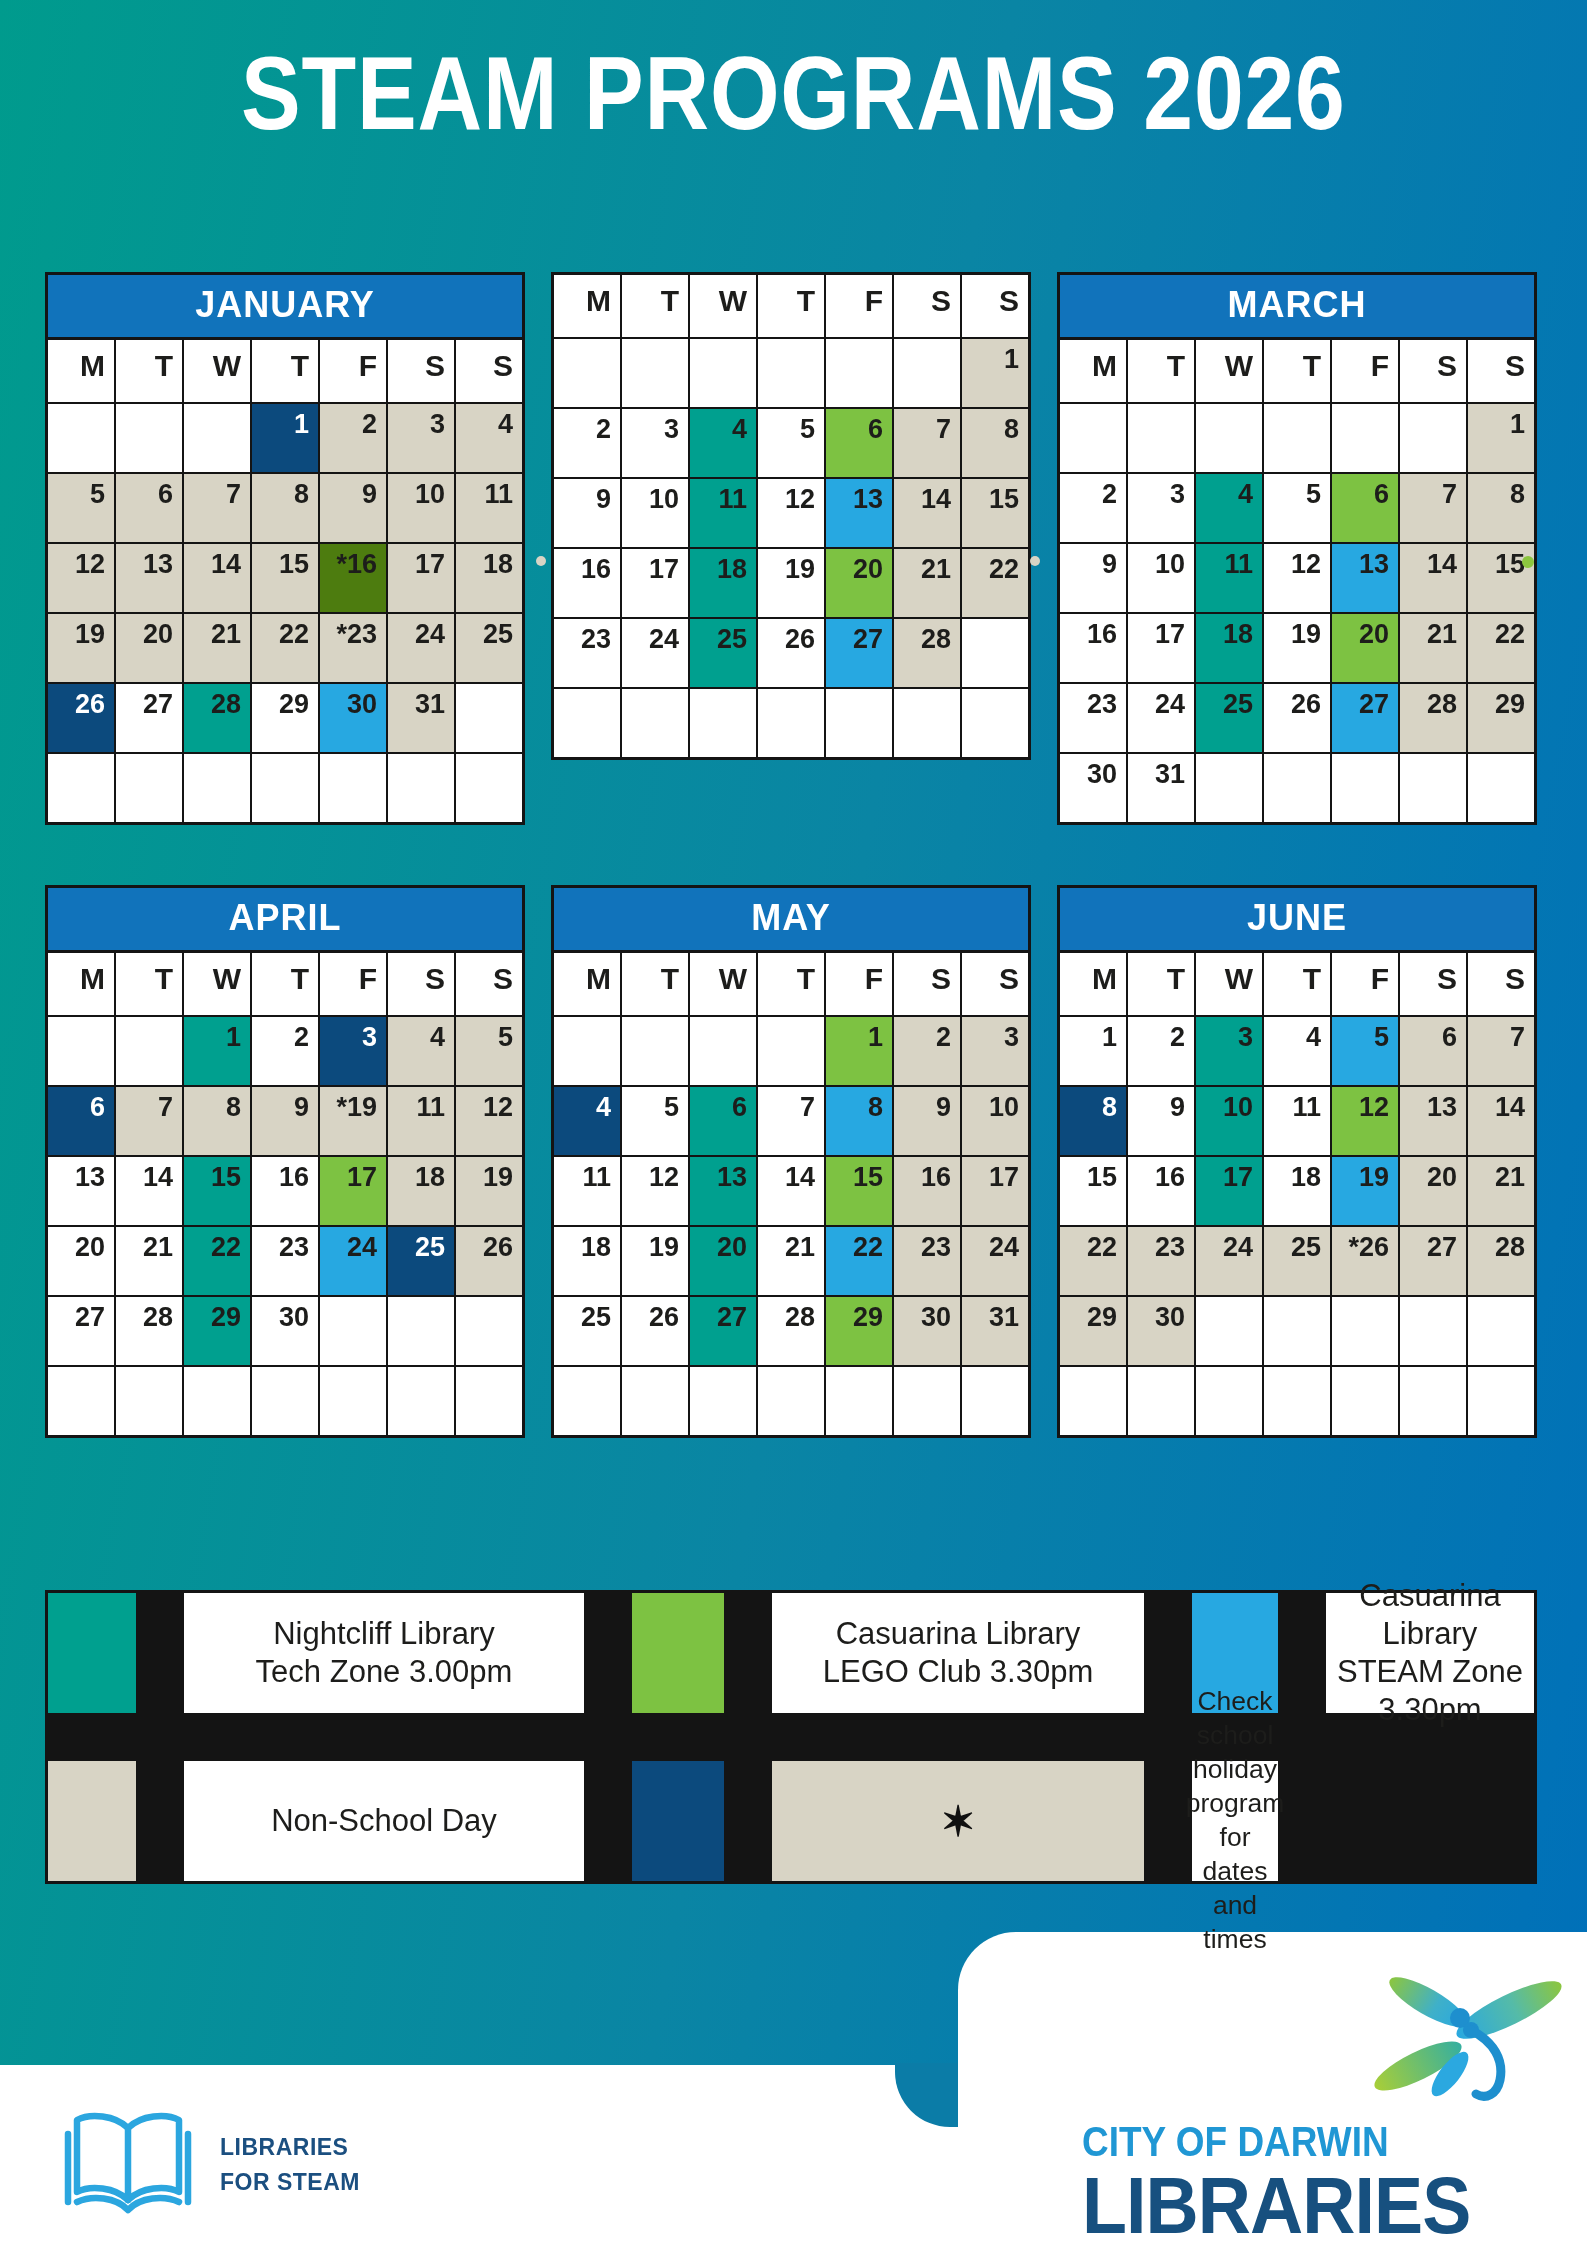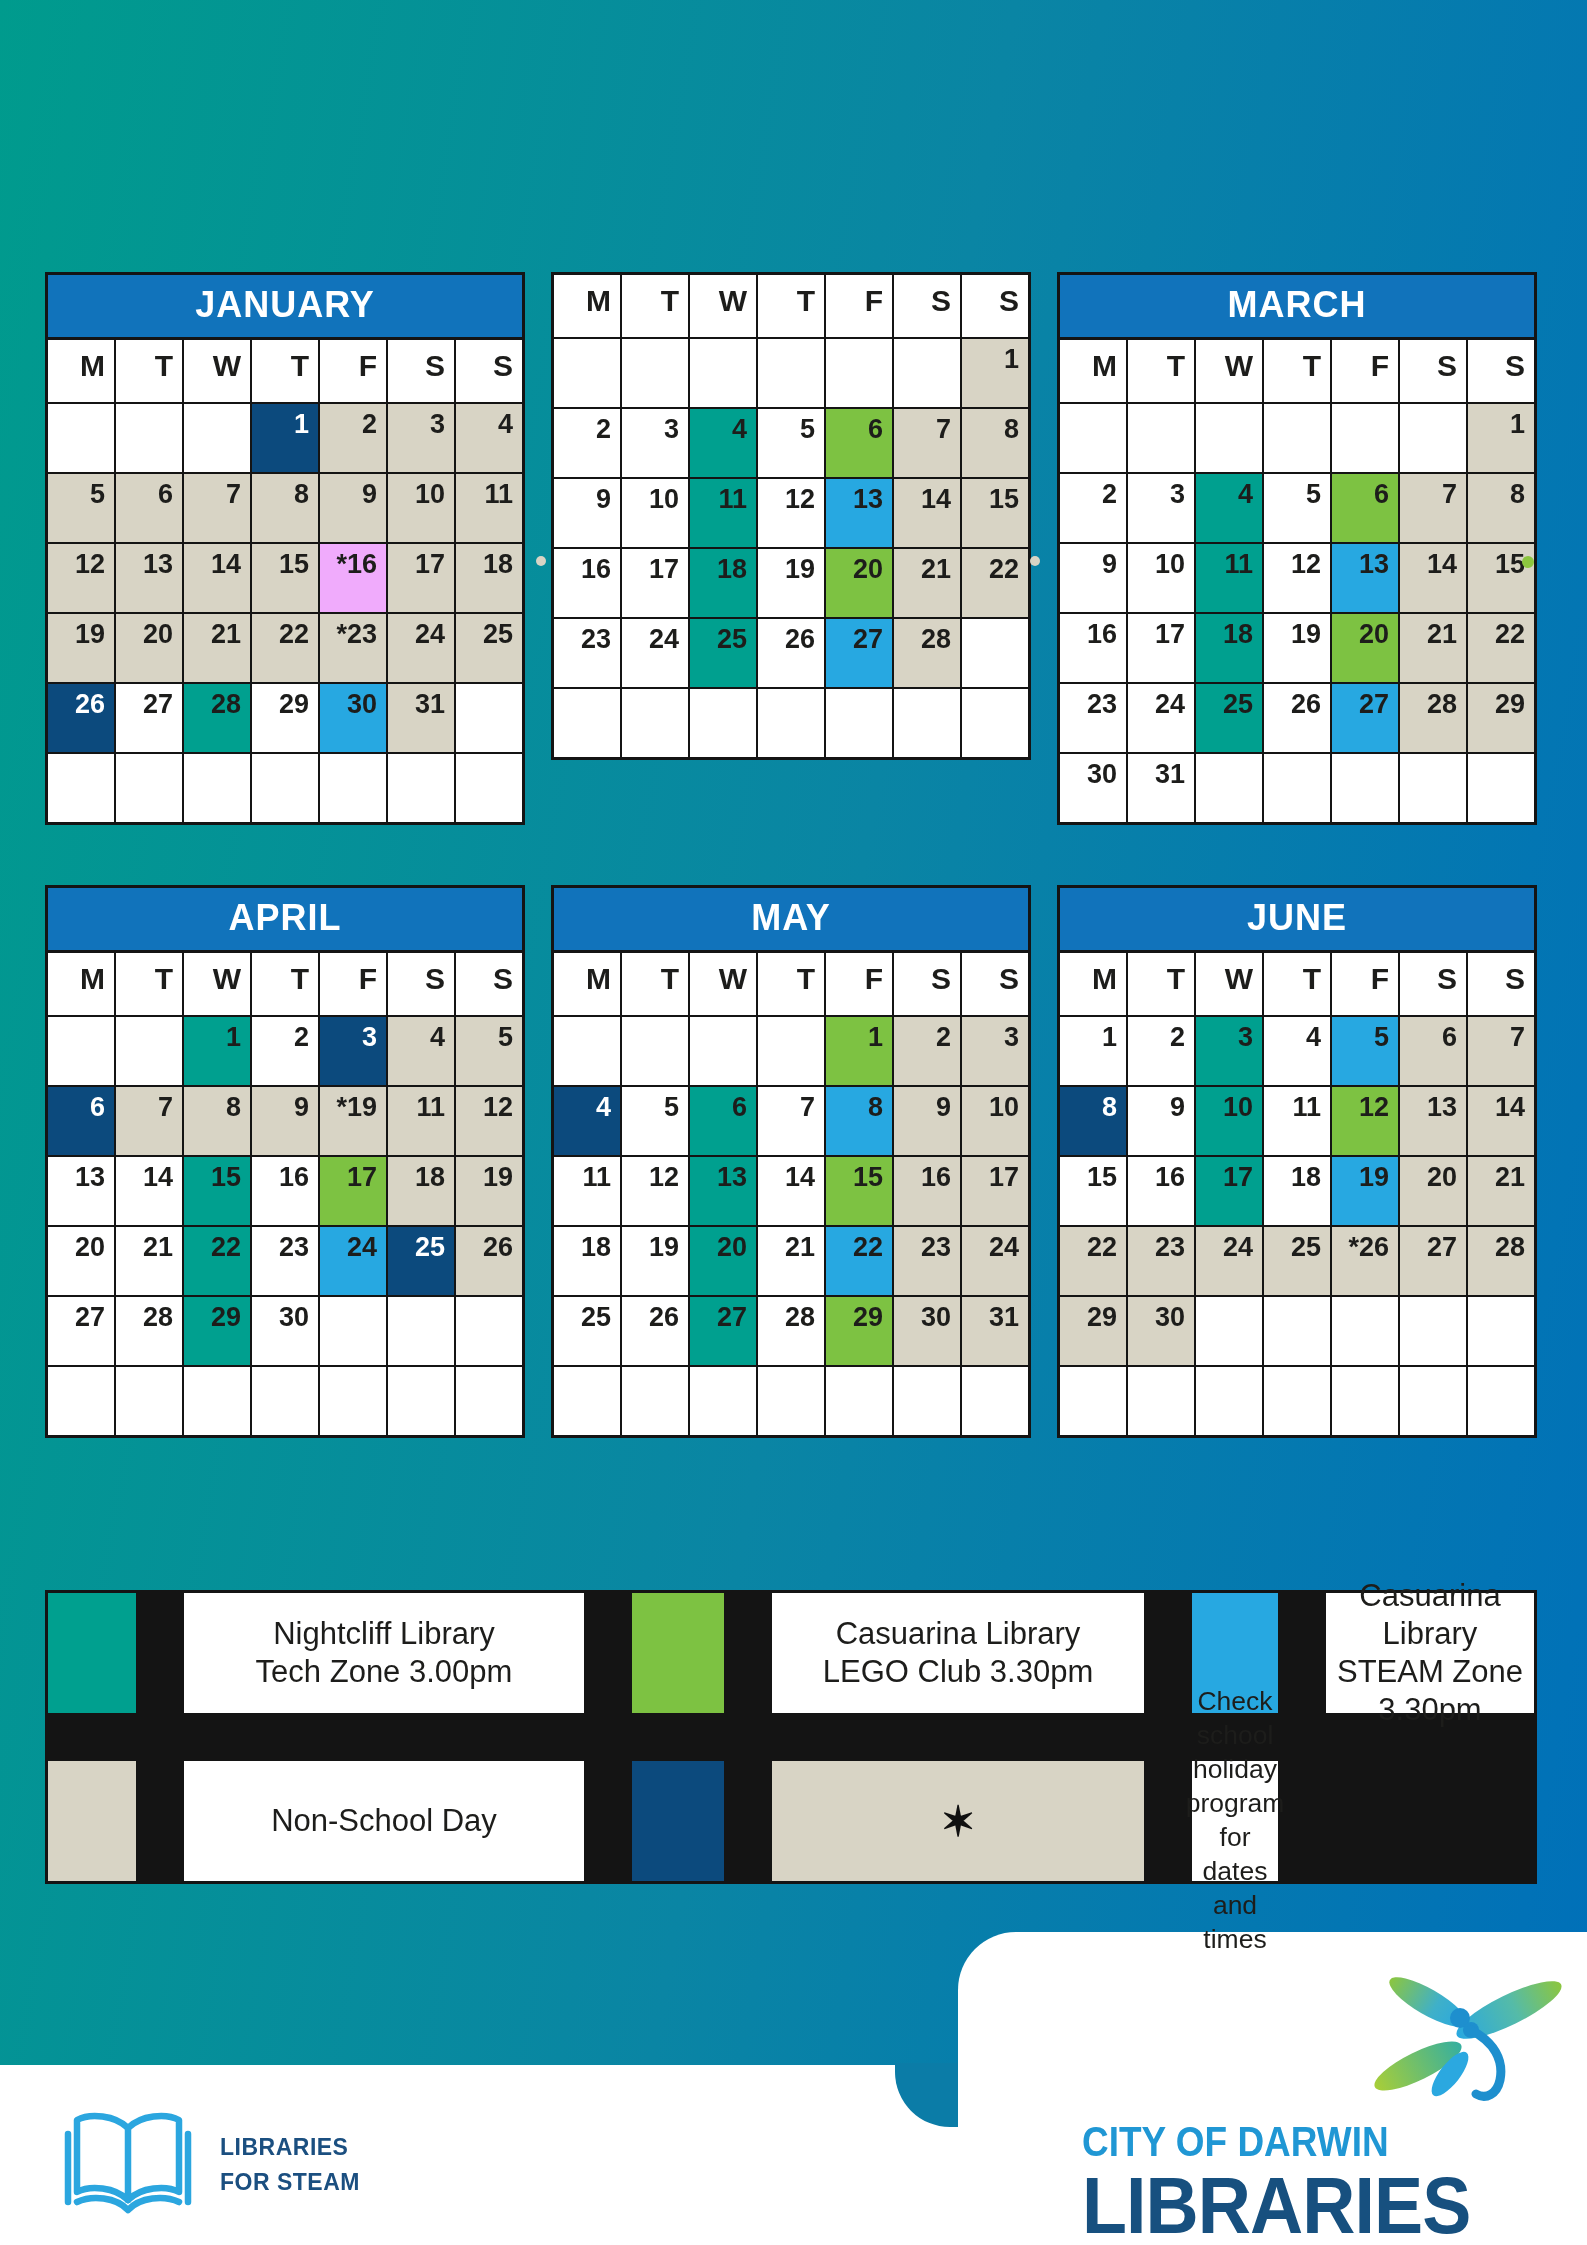--- a/index.html
+++ b/index.html
@@ -41,20 +41,23 @@
 </style>
 </head>
 <body>
 
 <div class="page">
 
   <div class="bg-gradient"></div>
   <div class="bg-tongue"></div>
   <div class="footer-tab"></div>
 
+  <div class="poster-title">
+    <span>STEAM PROGRAMS 2026</span>
+  </div>
 
   <div>
   <div class="month" style="left: 45px; top: 272px;">
     <div class="month-header" style="background: rgb(17, 115, 187);">JANUARY</div>
     <div class="month-table">
           <div class="cell head">M</div>
           <div class="cell head">T</div>
           <div class="cell head">W</div>
           <div class="cell head">T</div>
           <div class="cell head">F</div>
@@ -71,21 +74,21 @@
           <div class="cell" style="background: rgb(216, 212, 197);">6</div>
           <div class="cell" style="background: rgb(216, 212, 197);">7</div>
           <div class="cell" style="background: rgb(216, 212, 197);">8</div>
           <div class="cell" style="background: rgb(216, 212, 197);">9</div>
           <div class="cell" style="background: rgb(216, 212, 197);">10</div>
           <div class="cell" style="background: rgb(216, 212, 197);">11</div>
           <div class="cell" style="background: rgb(216, 212, 197);">12</div>
           <div class="cell" style="background: rgb(216, 212, 197);">13</div>
           <div class="cell" style="background: rgb(216, 212, 197);">14</div>
           <div class="cell" style="background: rgb(216, 212, 197);">15</div>
-          <div class="cell" style="background: #f0abfc;">*16</div>
+          <div class="cell" style="background: #4d7c0f;">*16</div>
           <div class="cell" style="background: rgb(216, 212, 197);">17</div>
           <div class="cell" style="background: rgb(216, 212, 197);">18</div>
           <div class="cell" style="background: rgb(216, 212, 197);">19</div>
           <div class="cell" style="background: rgb(216, 212, 197);">20</div>
           <div class="cell" style="background: rgb(216, 212, 197);">21</div>
           <div class="cell" style="background: rgb(216, 212, 197);">22</div>
           <div class="cell" style="background: rgb(216, 212, 197);">*23</div>
           <div class="cell" style="background: rgb(216, 212, 197);">24</div>
           <div class="cell" style="background: rgb(216, 212, 197);">25</div>
           <div class="cell" style="background: rgb(12, 74, 125); color: rgb(255, 255, 255);">26</div>

